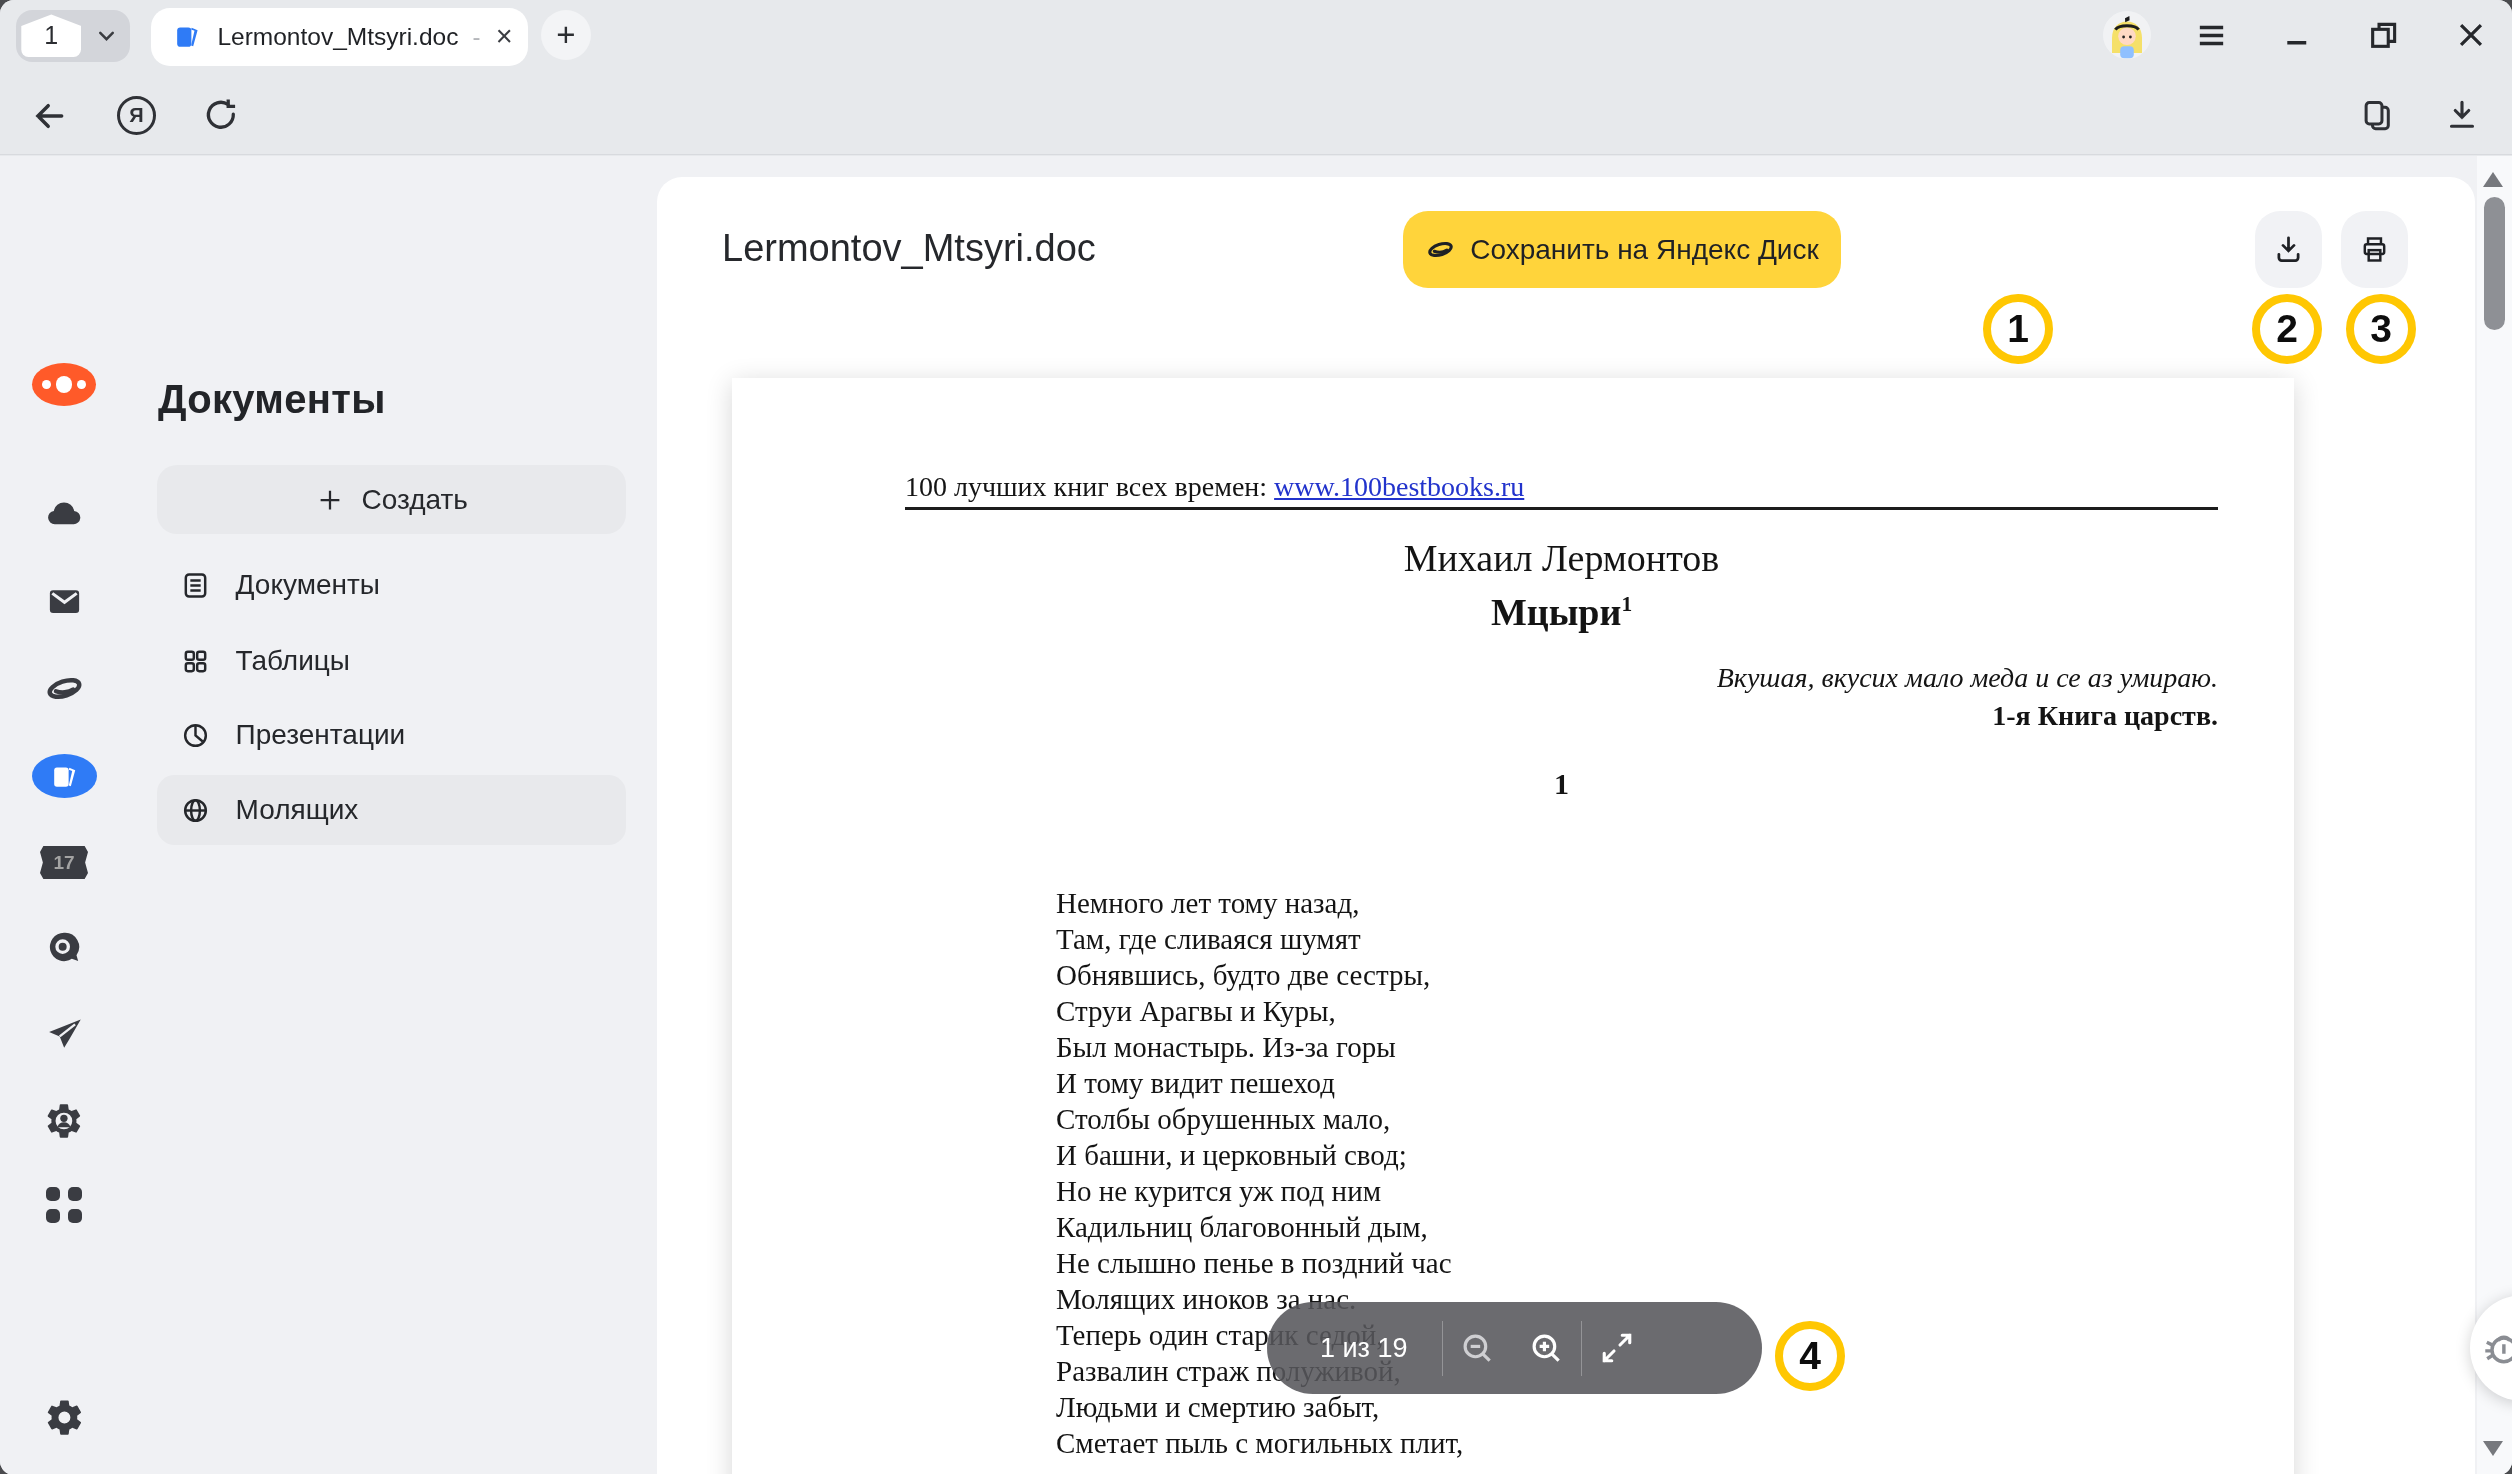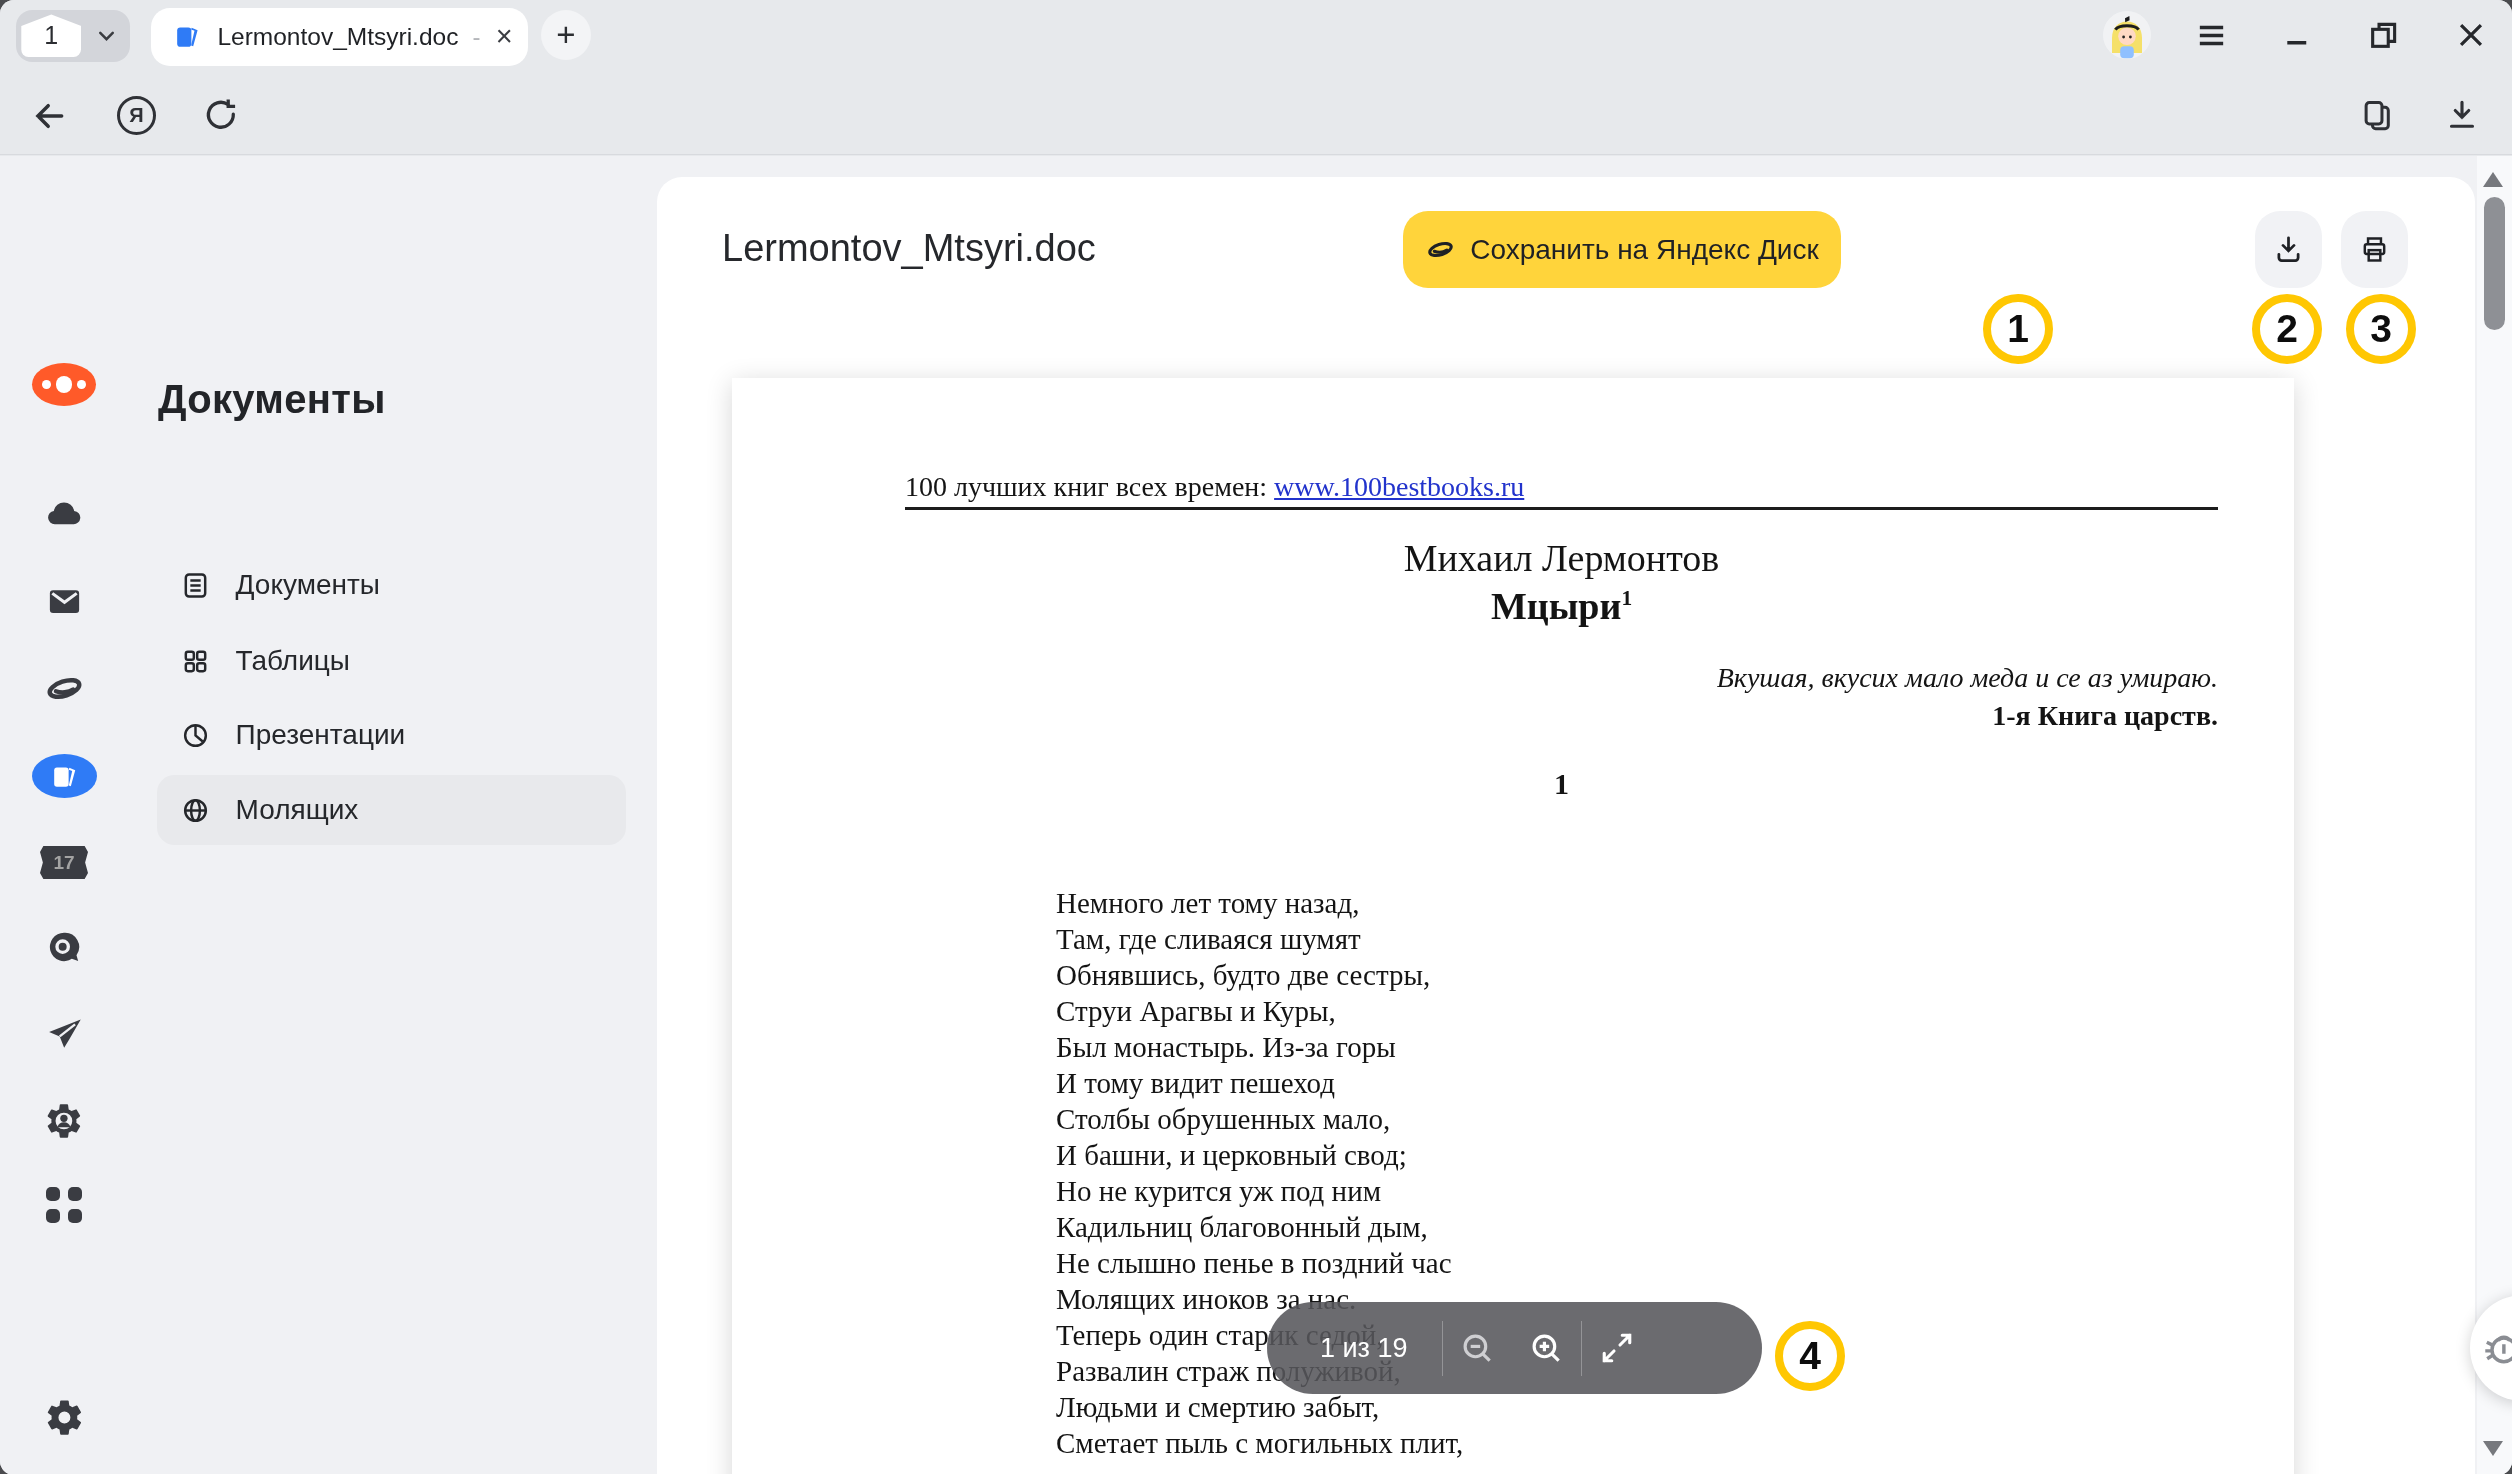--- a/index.html
+++ b/index.html
@@ -49,21 +49,21 @@
   .doc-title { position:absolute; left:65px; top:50px; font-size:38px; font-weight:500; color:#26282c; }
   .hd-btn { position:absolute; top:34px; height:77px; border-radius:25px; display:flex; align-items:center; justify-content:center; gap:14px; font-size:28px; font-weight:500; color:#1f2125; }
   .yellow { background:#ffd43b; }
   .gray { background:#f1f2f5; }
 
   .page { position:absolute; left:75px; top:201px; width:1562px; height:1331px; background:#fff; box-shadow:0 3.8px 25px rgba(0,0,0,.16); font-family:"Liberation Serif","DejaVu Serif",serif; color:#141414; }
   .pg-head { position:absolute; left:173px; top:93px; font-size:28px; white-space:nowrap; }
   .pg-link { color:#2233cc; text-decoration:underline; }
   .pg-rule { position:absolute; left:173px; top:129px; width:1313px; height:2.5px; background:#1c1c1c; }
   .pg-author { position:absolute; left:173px; top:158px; width:1313px; text-align:center; font-size:38px; font-weight:400; }
-  .pg-title { position:absolute; left:173px; top:206px; width:1313px; text-align:center; font-size:38px; font-weight:700; }
+  .pg-title { position:absolute; left:173px; top:212px; width:1313px; text-align:center; font-size:38px; font-weight:700; }
   .pg-title sup { font-size:21.4px; font-weight:700; }
   .pg-epigraph { position:absolute; left:173px; top:284px; width:1313px; text-align:right; font-size:28px; font-style:italic; }
   .pg-src { position:absolute; left:173px; top:322px; width:1313px; text-align:right; font-size:28px; font-weight:700; }
   .pg-sec { position:absolute; left:173px; top:389px; width:1313px; text-align:center; font-size:30px; font-weight:700; }
   .poem { position:absolute; left:324px; top:507px; font-size:29px; line-height:36px; }
 
   
   .vpill { position:absolute; left:610px; top:1125px; width:495px; height:92px; border-radius:46px; background:rgba(86,87,91,.88); color:#fff; display:flex; align-items:center; z-index:5; }
   .vpill-text { margin-left:53px; font-size:27px; }
   .vdiv { width:1.3px; height:55px; background:rgba(255,255,255,.28); }
@@ -288,20 +288,26 @@
           <span></span>
         </div>
     </div>
     <div class="rail-ic" style="top:1241px">
       <svg viewBox="0 0 24 24" width="41" height="41">
           <path fill="#3a3c42" d="M19.4 13c.04-.32.07-.65.07-1s-.03-.68-.07-1l2.1-1.65a.5.5 0 0 0 .12-.64l-2-3.46a.5.5 0 0 0-.6-.22l-2.48 1a7.3 7.3 0 0 0-1.73-1l-.37-2.65A.5.5 0 0 0 13.95 2h-4a.5.5 0 0 0-.5.42l-.37 2.65c-.63.26-1.2.6-1.73 1l-2.48-1a.5.5 0 0 0-.6.22l-2 3.46a.5.5 0 0 0 .12.64L4.5 11c-.04.32-.07.65-.07 1s.03.68.07 1l-2.1 1.65a.5.5 0 0 0-.12.64l2 3.46c.14.24.42.33.6.22l2.48-1c.53.4 1.1.74 1.73 1l.37 2.65c.04.24.25.42.5.42h4c.25 0 .46-.18.5-.42l.37-2.65a7.3 7.3 0 0 0 1.73-1l2.48 1c.18.11.46.02.6-.22l2-3.46a.5.5 0 0 0-.12-.64L19.4 13zm-7.45 2.5a3.5 3.5 0 1 1 0-7 3.5 3.5 0 0 1 0 7z"></path>
         </svg>
     </div>
 
     <div class="side-title">Документы</div>
+    <div class="create-btn">
+      <svg viewBox="0 0 24 24" width="30" height="30">
+          <path d="M12 4.5v15M4.5 12h15" stroke="#26282c" stroke-width="1.8" fill="none"></path>
+        </svg>
+      <span>Создать</span>
+    </div>
 
     <div class="menu-item" style="top:394px">
       <svg viewBox="0 0 24 24" width="31" height="31">
           <rect x="4.5" y="3.5" width="15" height="17" rx="2.5" fill="none" stroke="#25272b" stroke-width="1.9"></rect>
           <path d="M8 8.2h8M8 12h8M8 15.8h8" stroke="#25272b" stroke-width="1.9"></path>
         </svg>
       <span>Документы</span>
     </div>
     <div class="menu-item" style="top:544px">
       <svg viewBox="0 0 24 24" width="31" height="31">

